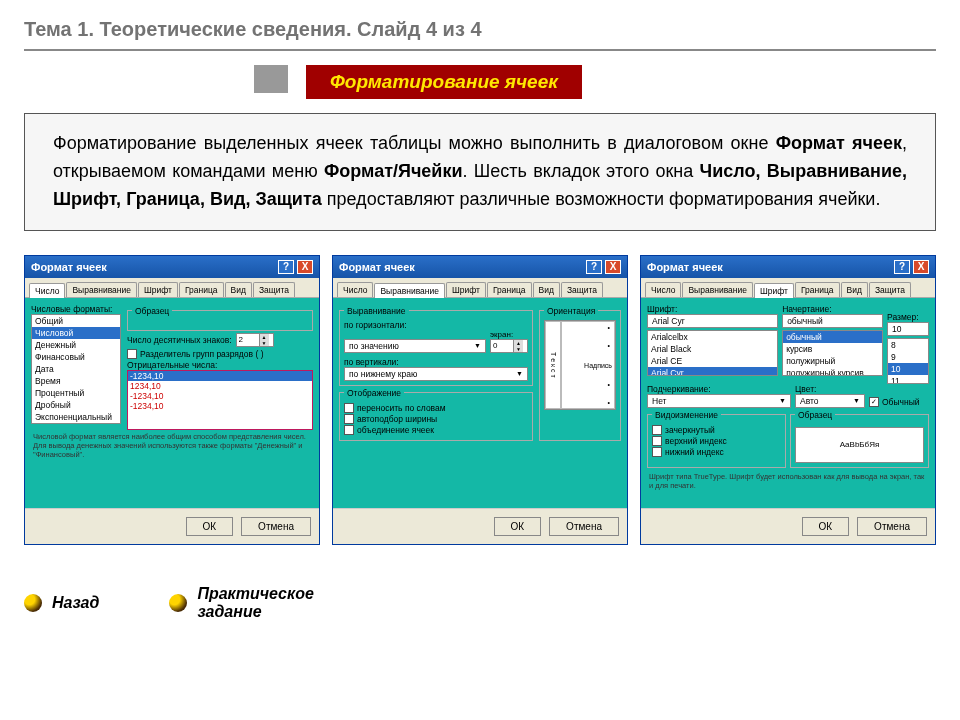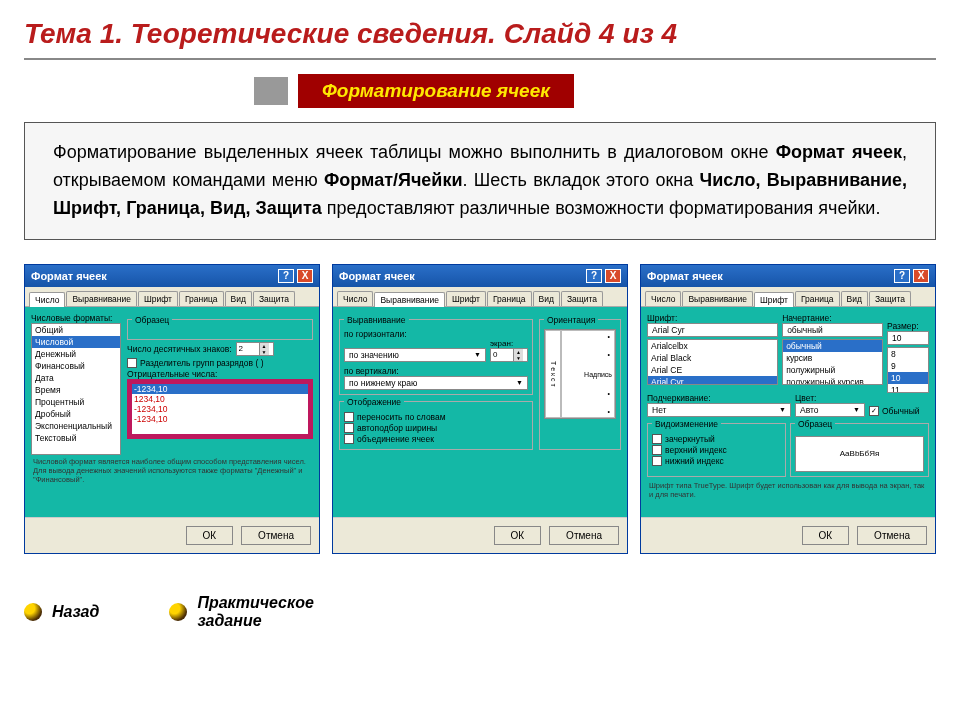--- a/index.html
+++ b/index.html
@@ -1,40 +1,40 @@
 <!DOCTYPE html>
 <html><head>
 <meta charset="utf-8">
 <style>
   * { box-sizing: border-box; margin: 0; padding: 0; }
   body { width: 960px; height: 720px; background: #fff; font-family: Arial, sans-serif; position: relative; padding: 18px 24px; }
-  .slide-title { color: #b91c1c; font-weight: bold; font-size: 28px; font-style: italic; margin-bottom: 8px; }
+  .slide-title { color: #737373; font-weight: bold; font-size: 20px; margin-bottom: 8px; }
   .hr { border-bottom: 2px solid #888; margin-bottom: 14px; }
-  .banner-row { display: flex; align-items: center; gap: 10px; margin-left: 230px; margin-bottom: 14px; }
+  .banner-row { display: flex; align-items: flex-start; gap: 18px; margin-left: 230px; margin-bottom: 14px; }
   .gray-square { width: 34px; height: 28px; background: #999; }
   .banner { background: #a00000; color: #ffe800; font-weight: bold; font-style: italic; font-size: 19px; padding: 6px 24px; }
   .desc-box { border: 1px solid #555; background: #f6f6f6; padding: 16px 28px; font-size: 18px; line-height: 1.55; text-align: justify; margin-bottom: 24px; }
   .desc-box b { font-weight: bold; }
   .dialogs-row { display: flex; justify-content: space-between; gap: 12px; margin-bottom: 40px; }
   .dialog { flex: 1; border: 1px solid #003a9e; background: #ece9d8; font-size: 9px; display: flex; flex-direction: column; height: 290px; }
   .dlg-titlebar { background: linear-gradient(#2a6fc8,#1654a8); color: #fff; font-weight: bold; font-size: 11px; padding: 4px 6px; display: flex; align-items: center; justify-content: space-between; }
   .dlg-titlebar .ctrls { display: flex; gap: 3px; }
   .ctrl { width: 16px; height: 14px; display:flex; align-items:center; justify-content:center; font-size:10px; font-weight:bold; border:1px solid #fff; }
   .ctrl.help { background:#2a6fc8; color:#fff; }
   .ctrl.close { background:#d84a2a; color:#fff; }
   .tabs { display:flex; background:#ece9d8; padding:4px 4px 0 4px; border-bottom:1px solid #aaa; font-size:8.5px; flex-wrap:nowrap; }
   .tab { padding:2px 5px; border:1px solid #999; border-bottom:none; background:#ece9d8; margin-right:1px; border-radius:2px 2px 0 0; white-space:nowrap; cursor:pointer; }
   .tab.active { background:#fff; font-weight:normal; position:relative; top:1px; }
   .dlg-body { flex:1; background:#14b8a6; padding:6px; font-size:8.5px; display:flex; flex-direction:column; gap:0; overflow:hidden; }
   .dlg-footer { display:flex; justify-content:flex-end; gap:8px; padding:8px; border-top:1px solid #ccc; }
   .btn { border:1px solid #888; background:#ece9d8; padding:3px 16px; font-size:10px; cursor:pointer; }
-  .listbox { background:#fff; border:1px solid #888; font-size:8.5px; height:132px; overflow:hidden; }
+  .listbox { background:#fff; border:1px solid #888; font-size:8.5px; height:110px; overflow:hidden; }
   .listbox div { padding:1px 3px; }
   .listbox .sel { background:#2a6fc8; color:#fff; }
-  .nlist { background:#fff; border:5px solid #be185d; height:60px; font-size:8.5px; }
+  .nlist { background:#fff; border:1px solid #be185d; height:60px; font-size:8.5px; }
   .nlist .sel { background:#2a6fc8; color:#fff; padding:0 2px; }
   .nlist div { padding:0 2px; color:#c00; }
   .field-row { display:flex; align-items:center; gap:4px; margin:2px 0; font-size:8.5px; }
   .dropdown { background:#fff; border:1px solid #888; padding:1px 4px; flex:1; display:flex; justify-content:space-between; align-items:center; }
   .dropdown .ar { font-size:7px; }
   .spinner { display:flex; border:1px solid #888; background:#fff; width:38px; }
   .spinner input { border:none; width:22px; font-size:8px; padding:1px 2px; }
   .spinner .sp { display:flex; flex-direction:column; font-size:5px; line-height:6px; background:#ddd; border-left:1px solid #888; padding:0 2px; }
   fieldset { border:1px solid #aaa; padding:4px; margin:2px 0; font-size:8.5px; }
   legend { padding:0 3px; }

